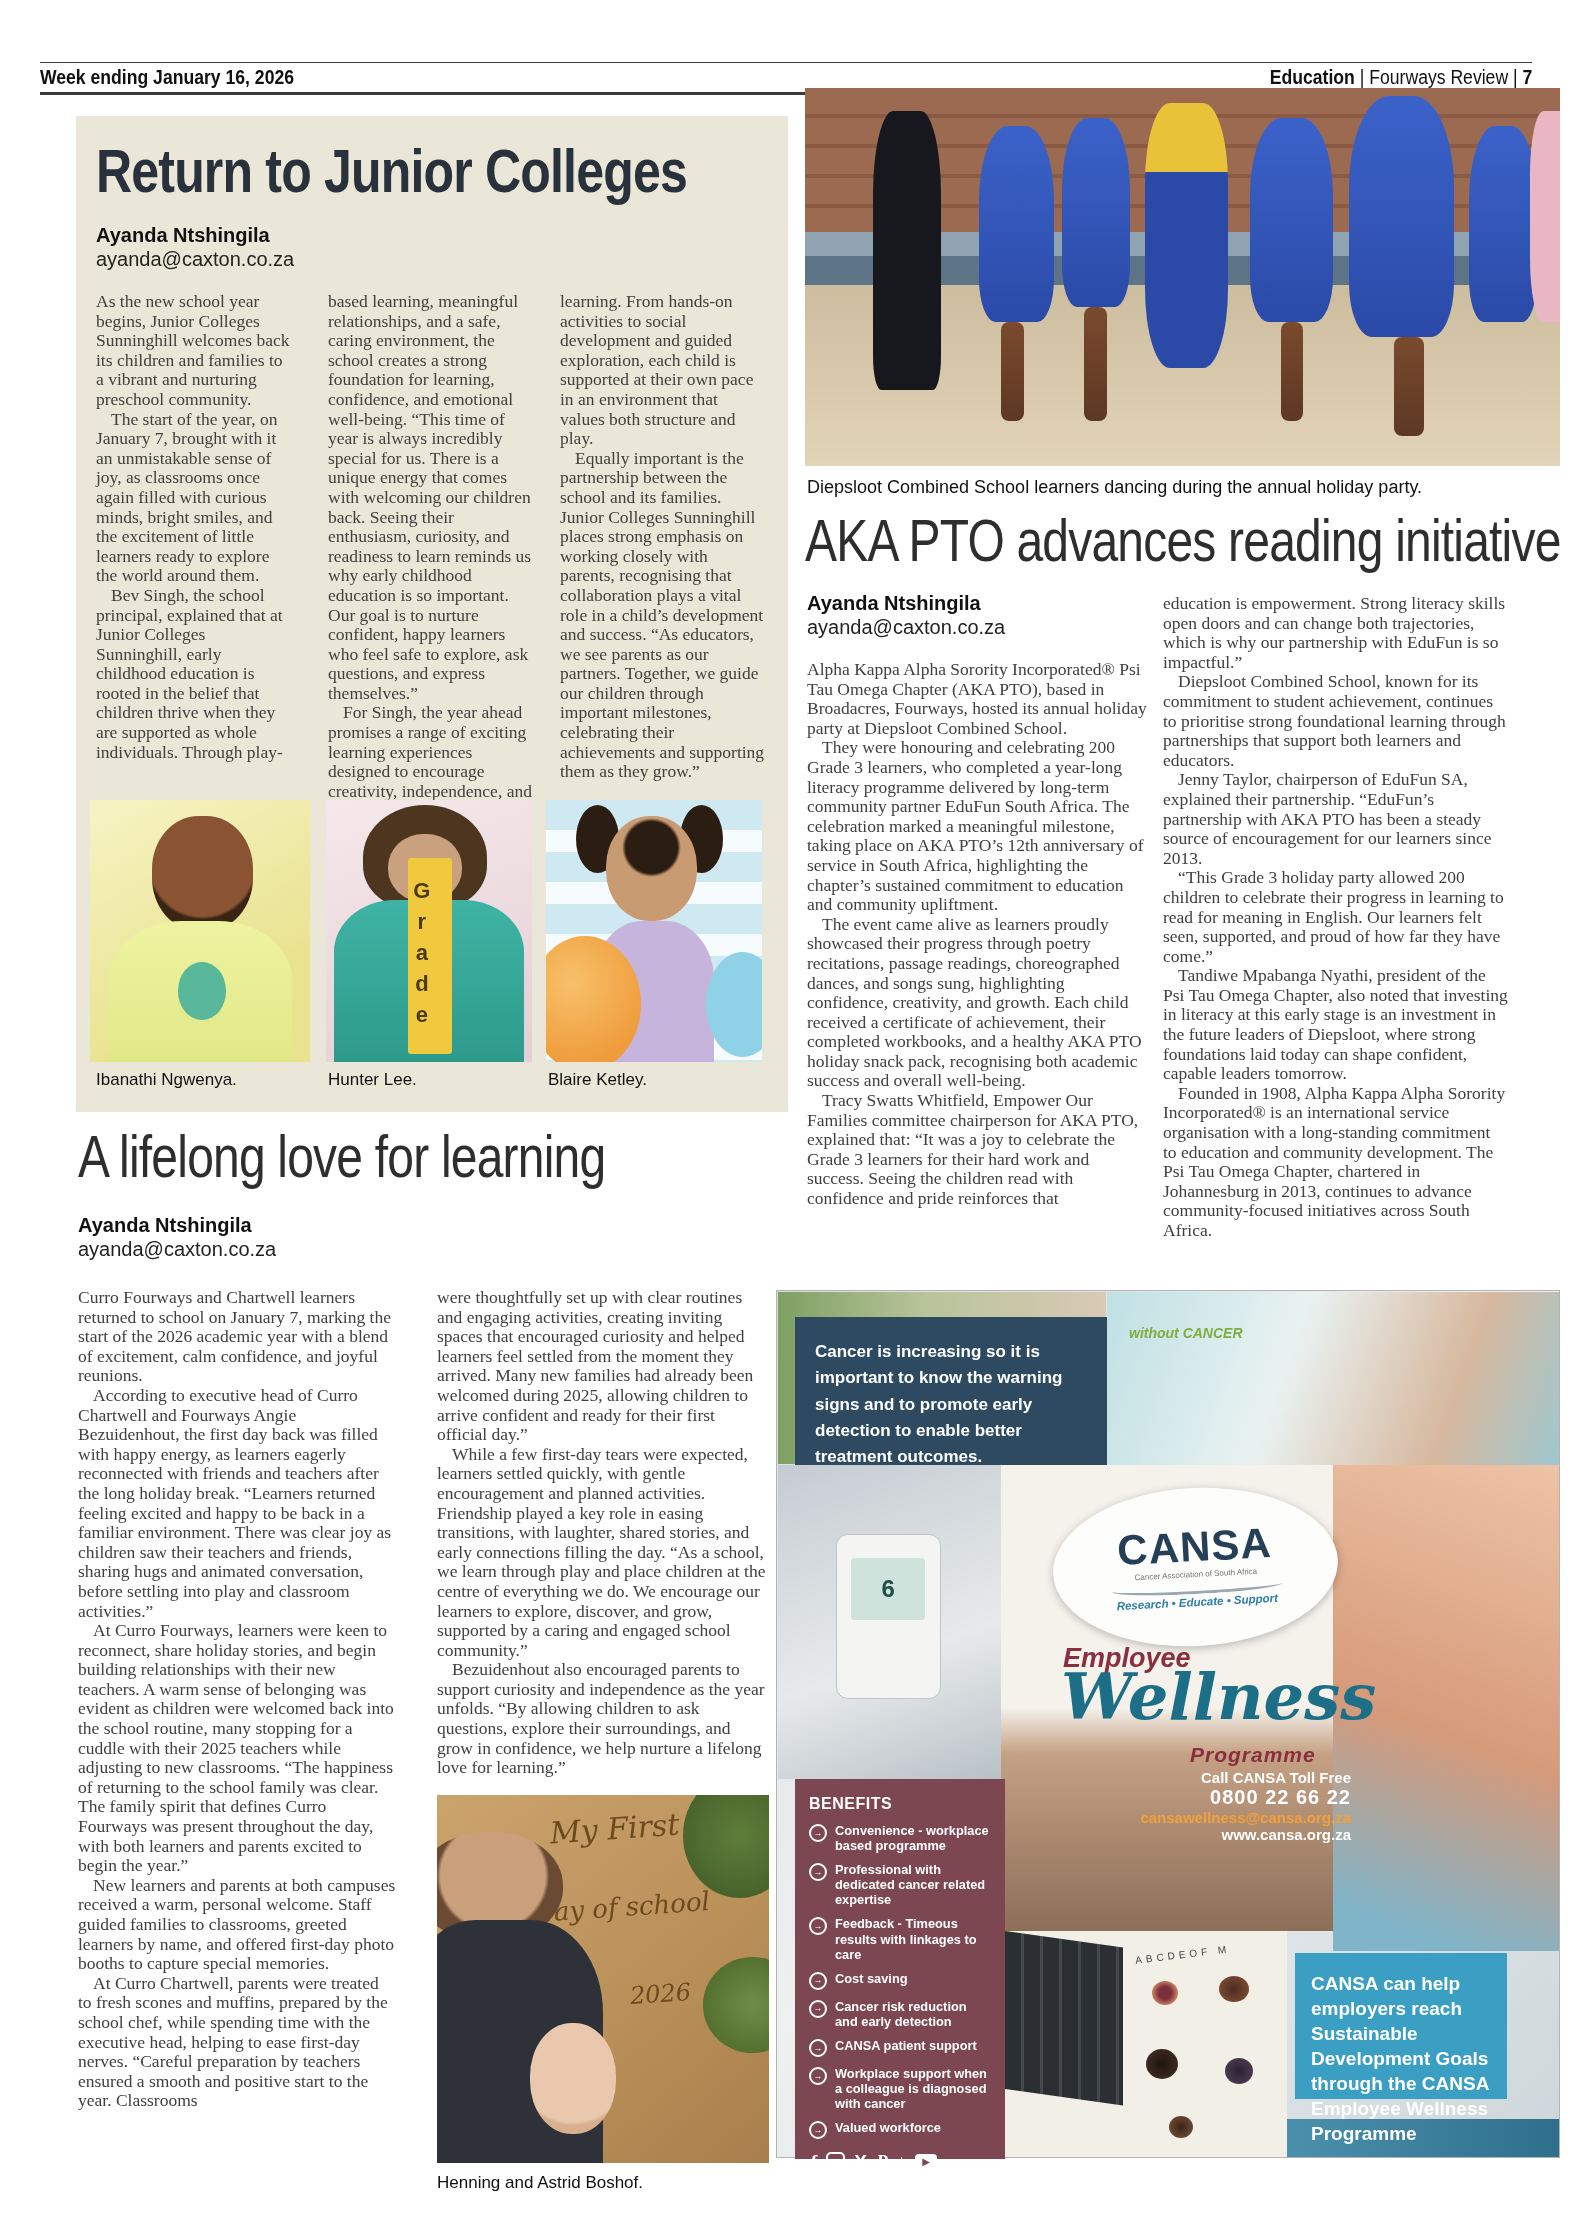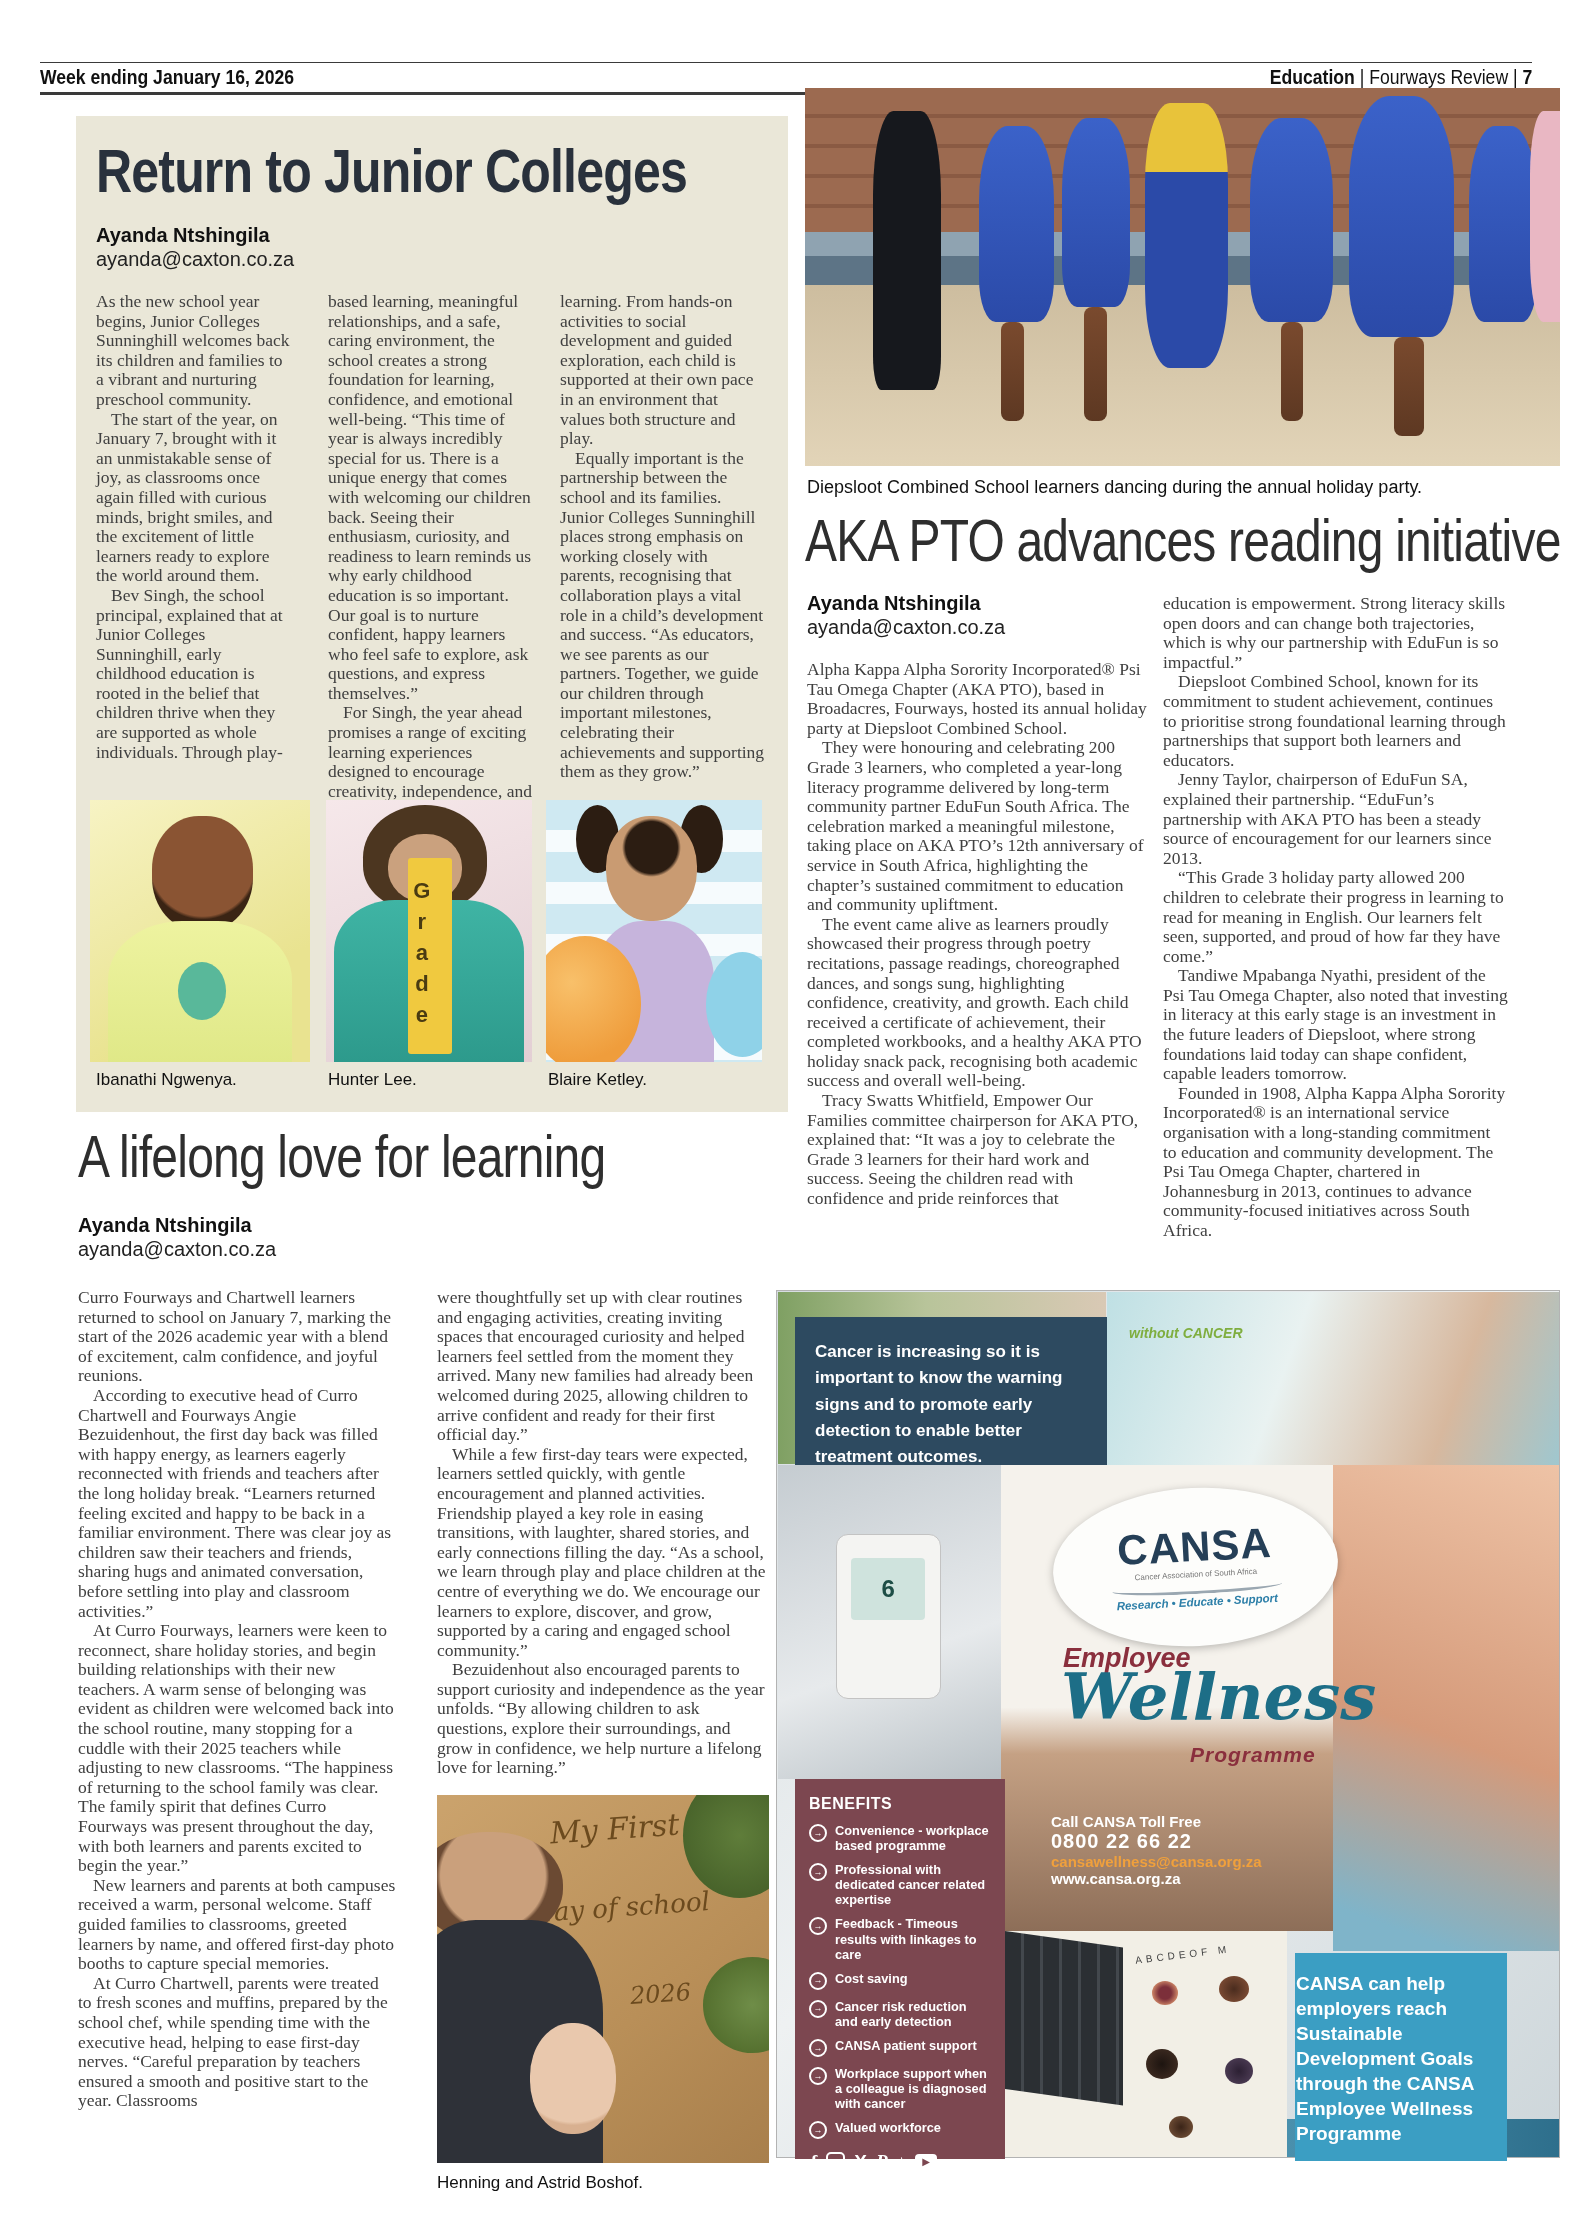--- a/index.html
+++ b/index.html
@@ -78,22 +78,22 @@
   .logo-sub{font-size:8px;color:#777;font-family:"Liberation Sans",sans-serif;}
   .logo-swoosh{width:170px;height:10px;border-bottom:3px solid #9aa7b1;border-radius:50%;}
   .logo-tag{font-family:"Liberation Sans",sans-serif;font-style:italic;font-weight:700;
       font-size:11.5px;color:#2d7fa8;}
   .emp{position:absolute;left:286px;top:352px;font-family:"Liberation Sans",sans-serif;
       font-weight:700;font-style:italic;font-size:27px;color:#8a2f3d;}
   .well{position:absolute;left:284px;top:368px;font-family:"DejaVu Serif",serif;font-style:italic;
       font-weight:700;font-size:64px;color:#1d6e87;}
   .prog{position:absolute;left:413px;top:452px;font-family:"Liberation Sans",sans-serif;
       font-weight:700;font-style:italic;font-size:21px;color:#8a2f3d;letter-spacing:1px;}
-  .contact{position:absolute;left:274px;top:478px;width:300px;text-align:left;
-      font-family:"Liberation Sans",sans-serif;color:#fff;margin-top:44px;}
+  .contact{position:absolute;left:274px;top:478px;width:300px;text-align:right;
+      font-family:"Liberation Sans",sans-serif;color:#fff;}
   .ct1{font-weight:700;font-size:15px;}
   .ct2{font-weight:700;font-size:20px;letter-spacing:1px;}
   .ct3{font-weight:700;font-size:15px;color:#f0a03c;}
   .ct4{font-weight:700;font-size:15px;}
   .benefits{position:absolute;left:18px;top:488px;width:210px;height:380px;background:#7c4750;
       color:#fff;font-family:"Liberation Sans",sans-serif;padding:16px 14px;box-sizing:border-box;
       display:flex;flex-direction:column;}
   .ben-title{font-weight:700;font-size:16px;letter-spacing:.5px;margin-bottom:10px;}
   .ben-item{display:flex;gap:8px;font-weight:700;font-size:12.8px;line-height:1.18;margin-bottom:9px;}
   .b-ico{flex:none;width:14px;height:14px;border:2px solid #fff;border-radius:50%;font-size:9px;
@@ -103,23 +103,23 @@
   .ig-box{width:15px;height:15px;border:2px solid #fff;border-radius:5px;position:relative;}
   .ig-box::after{content:"";position:absolute;left:4.5px;top:4.5px;width:6px;height:6px;
       border:1.6px solid #fff;border-radius:50%;}
   .yt-box{width:22px;height:16px;background:#fff;border-radius:4px;color:#7c4750;font-size:10px;
       display:flex;align-items:center;justify-content:center;}
   .wa-row{display:flex;gap:8px;align-items:center;}
   .wa-ico{flex:none;width:24px;height:24px;border:2px solid #fff;border-radius:50%;font-size:13px;
       display:flex;align-items:center;justify-content:center;}
   .wa-nums{font-weight:700;font-size:14.5px;line-height:1.25;}
   .wa-lbls{font-size:6.5px;line-height:1.5;opacity:.9;}
-  .sdg{position:absolute;left:518px;top:662px;width:212px;height:208px;background:#3b9ec3;
+  .sdg{position:absolute;left:518px;top:662px;width:212px;height:146px;background:#3b9ec3;
       color:#fff;font-family:"Liberation Sans",sans-serif;font-weight:700;font-size:19px;
-      line-height:1.32;padding:18px 1px;box-sizing:border-box;}
+      line-height:1.32;padding:18px 16px;box-sizing:border-box;}
   .chart-letters{position:absolute;font-family:"Liberation Sans",sans-serif;font-size:10px;
       color:#444;letter-spacing:4px;transform:rotate(-7deg);}
   .mole{position:absolute;border-radius:50%;}
   .kb{position:absolute;background:repeating-linear-gradient(90deg,#2b2f33 0 16px,#43484d 16px 19px);}
   .dev{position:absolute;background:#f4f4f2;border-radius:12px;border:1px solid #c3c3c3;}
   .dev-scr{position:absolute;left:14%;top:14%;width:72%;height:38%;background:#cfe3dd;border-radius:4px;
       color:#1e4e46;font-family:"Liberation Sans",sans-serif;font-weight:700;font-size:24px;
       display:flex;align-items:center;justify-content:center;}
 </style>
 </head>

